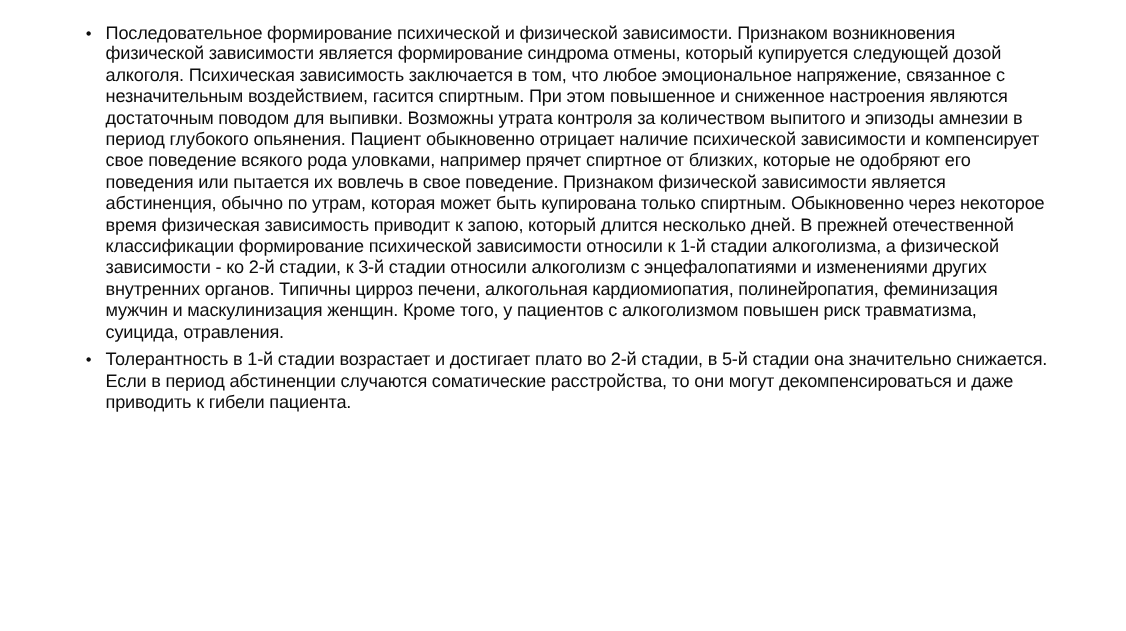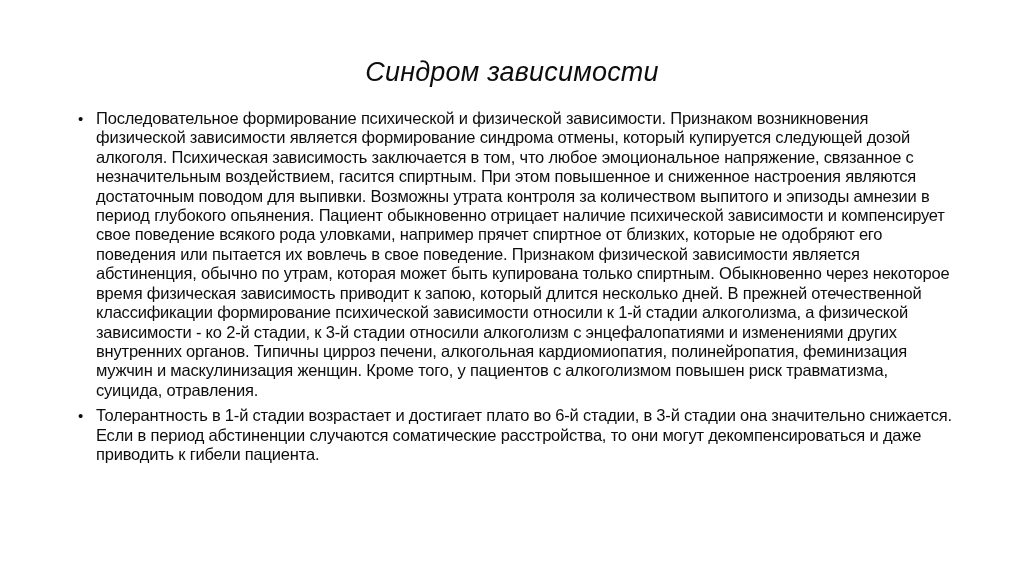--- a/index.html
+++ b/index.html
@@ -47,29 +47,28 @@
     font-size: 15px;
     line-height: 19.4px;
     color: #0d0d0d;
   }
 </style>
 </head>
 <body>
 
 <div class="slide">
 
-  <h1 class="slide-title">Синдром зависимости</h1>
 
   <div class="bullet-list">
 
     <div class="bullet-item">
       <span class="bullet-marker">•</span>
       <span>Последовательное формирование психической и физической зависимости. Признаком возникновения физической зависимости является формирование синдрома отмены, который купируется следующей дозой алкоголя. Психическая зависимость заключается в том, что любое эмоциональное напряжение, связанное с незначительным воздействием, гасится спиртным. При этом повышенное и сниженное настроения являются достаточным поводом для выпивки. Возможны утрата контроля за количеством выпитого и эпизоды амнезии в период глубокого опьянения. Пациент обыкновенно отрицает наличие психической зависимости и компенсирует свое поведение всякого рода уловками, например прячет спиртное от близких, которые не одобряют его поведения или пытается их вовлечь в свое поведение. Признаком физической зависимости является абстиненция, обычно по утрам, которая может быть купирована только спиртным. Обыкновенно через некоторое время физическая зависимость приводит к запою, который длится несколько дней. В прежней отечественной классификации формирование психической зависимости относили к 1-й стадии алкоголизма, а физической зависимости - ко 2-й стадии, к 3-й стадии относили алкоголизм с энцефалопатиями и изменениями других внутренних органов. Типичны цирроз печени, алкогольная кардиомиопатия, полинейропатия, феминизация мужчин и маскулинизация женщин. Кроме того, у пациентов с алкоголизмом повышен риск травматизма, суицида, отравления.</span>
     </div>
 
     <div class="bullet-item">
       <span class="bullet-marker">•</span>
-      <span>Толерантность в 1-й стадии возрастает и достигает плато во 6-й стадии, в 3-й стадии она значительно снижается. Если в период абстиненции случаются соматические расстройства, то они могут декомпенсироваться и даже приводить к гибели пациента.</span>
+      <span>Толерантность в 1-й стадии возрастает и достигает плато во 2-й стадии, в 5-й стадии она значительно снижается. Если в период абстиненции случаются соматические расстройства, то они могут декомпенсироваться и даже приводить к гибели пациента.</span>
     </div>
 
   </div>
 
 </div>
 
 </body></html>

